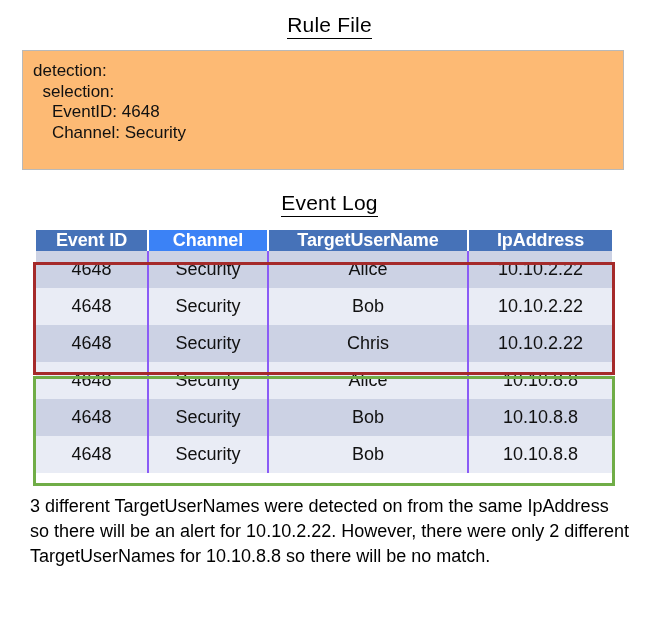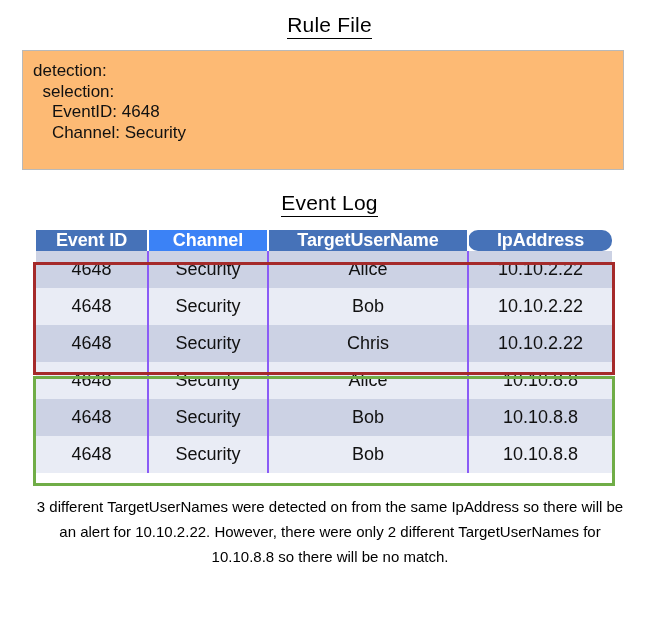--- a/index.html
+++ b/index.html
@@ -77,21 +77,21 @@
     font-size: 18px;
     font-weight: bold;
     height: 18px;
     text-align: center;
     border-left: 2px solid #ffffff;
     border-right: 2px solid #ffffff;
     padding: 0 2px;
     letter-spacing: -0.1px;
   }
   table.evlog th:first-child { border-left: none; }
-  table.evlog th:last-child  { border-right: none; border-radius: 10px; }
+  table.evlog th:last-child  { border-right: none; }
 
   table.evlog td {
     font-size: 18px;
     font-weight: 400;
     height: 37px;
     text-align: center;
     color: #111;
     border-left: 2px solid #ffffff;
     border-right: 2px solid #8b5cf6;
     padding: 0 2px;
@@ -122,22 +122,22 @@
     height: 110px;
     border: 3px solid #70ad47;
   }
 
   
   #caption {
     position: absolute;
     left: 30px;
     top: 494px;
     width: 600px;
-    text-align: center;
-    font-size: 15px;
+    text-align: left;
+    font-size: 18px;
     line-height: 25px;
     color: #000;
   }
 </style>
 </head>
 <body>
 
 <div class="section-title" id="rule-title">
   <span>Rule File</span>
 </div>

